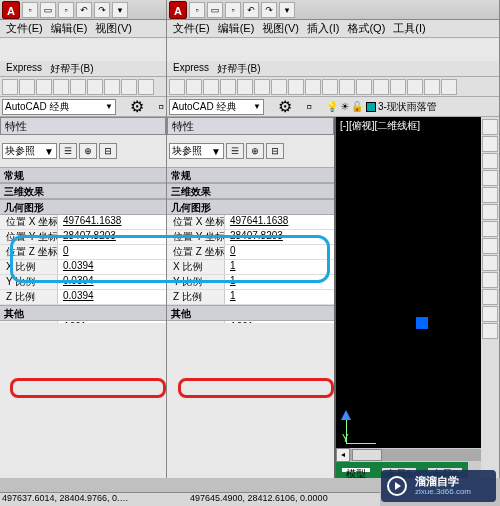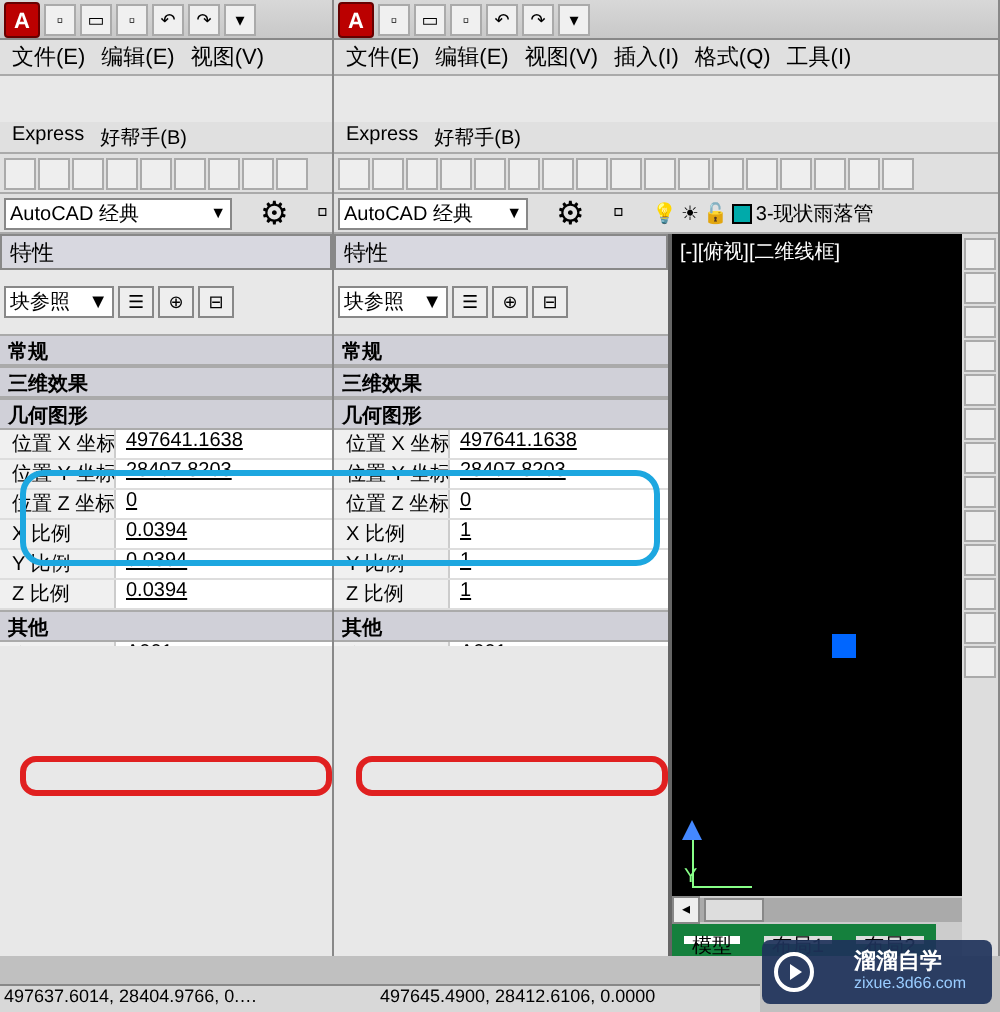--- a/index.html
+++ b/index.html
@@ -46,21 +46,21 @@
 .tabs { position: absolute; bottom: 0; left: 0; right: 0; height: 16px; background: #ccc; display: flex; font-size: 10px; }
 .tabs .tab { padding: 0 4px; border: 6px solid #15803d; background: #ddd; line-height: 14px; font-family: Liberation Mono, monospace; }
 .tabs .tab.active { background: #fff; }
 .blank { flex: 1; background: #e8e8e8; }
 .status { position: absolute; bottom: 0; left: 0; width: 380px; height: 14px; background: #d8d8d8; border-top: 1px solid #888; font-size: 9px; padding: 0 2px; display: flex; }
 .status .cell { flex: 1; white-space: nowrap; overflow: hidden; }
 .annot { position: absolute; border-radius: 12px; pointer-events: none; }
 .annot.blue { border: 3px solid #1da7e0; top: 235px; left: 10px; width: 320px; height: 48px; }
 .annot.red1 { border: 3px solid #e02020; top: 378px; left: 10px; width: 156px; height: 20px; border-radius: 8px; }
 .annot.red2 { border: 3px solid #e02020; top: 378px; left: 178px; width: 156px; height: 20px; border-radius: 8px; }
-.watermark { position: absolute; right: 4px; bottom: 4px; width: 115px; height: 32px; background: rgba(30,50,90,.92); border-radius: 4px; display: flex; align-items: center; gap: 20px; padding: 0 6px; }
+.watermark { position: absolute; right: 4px; bottom: 4px; width: 115px; height: 32px; background: rgba(30,50,90,.92); border-radius: 4px; display: flex; align-items: center; gap: 8px; padding: 0 6px; }
 .watermark .play { width: 20px; height: 20px; border: 2px solid #fff; border-radius: 50%; position: relative; }
 .watermark .play::after { content: ""; position: absolute; left: 6px; top: 4px; border-left: 6px solid #fff; border-top: 4px solid transparent; border-bottom: 4px solid transparent; }
 .watermark .txt1 { color: #fff; font-size: 11px; font-weight: bold; line-height: 12px; }
 .watermark .txt2 { color: #9cf; font-size: 8px; line-height: 10px; }
 </style>
 </head>
 <body>
 
 <div class="container">
 

